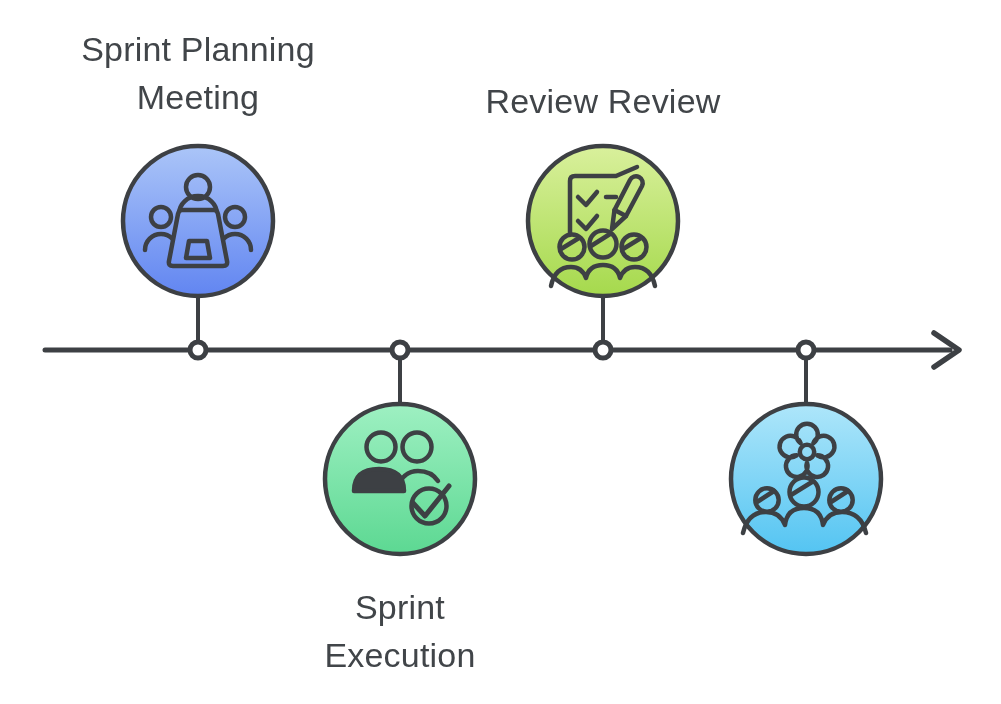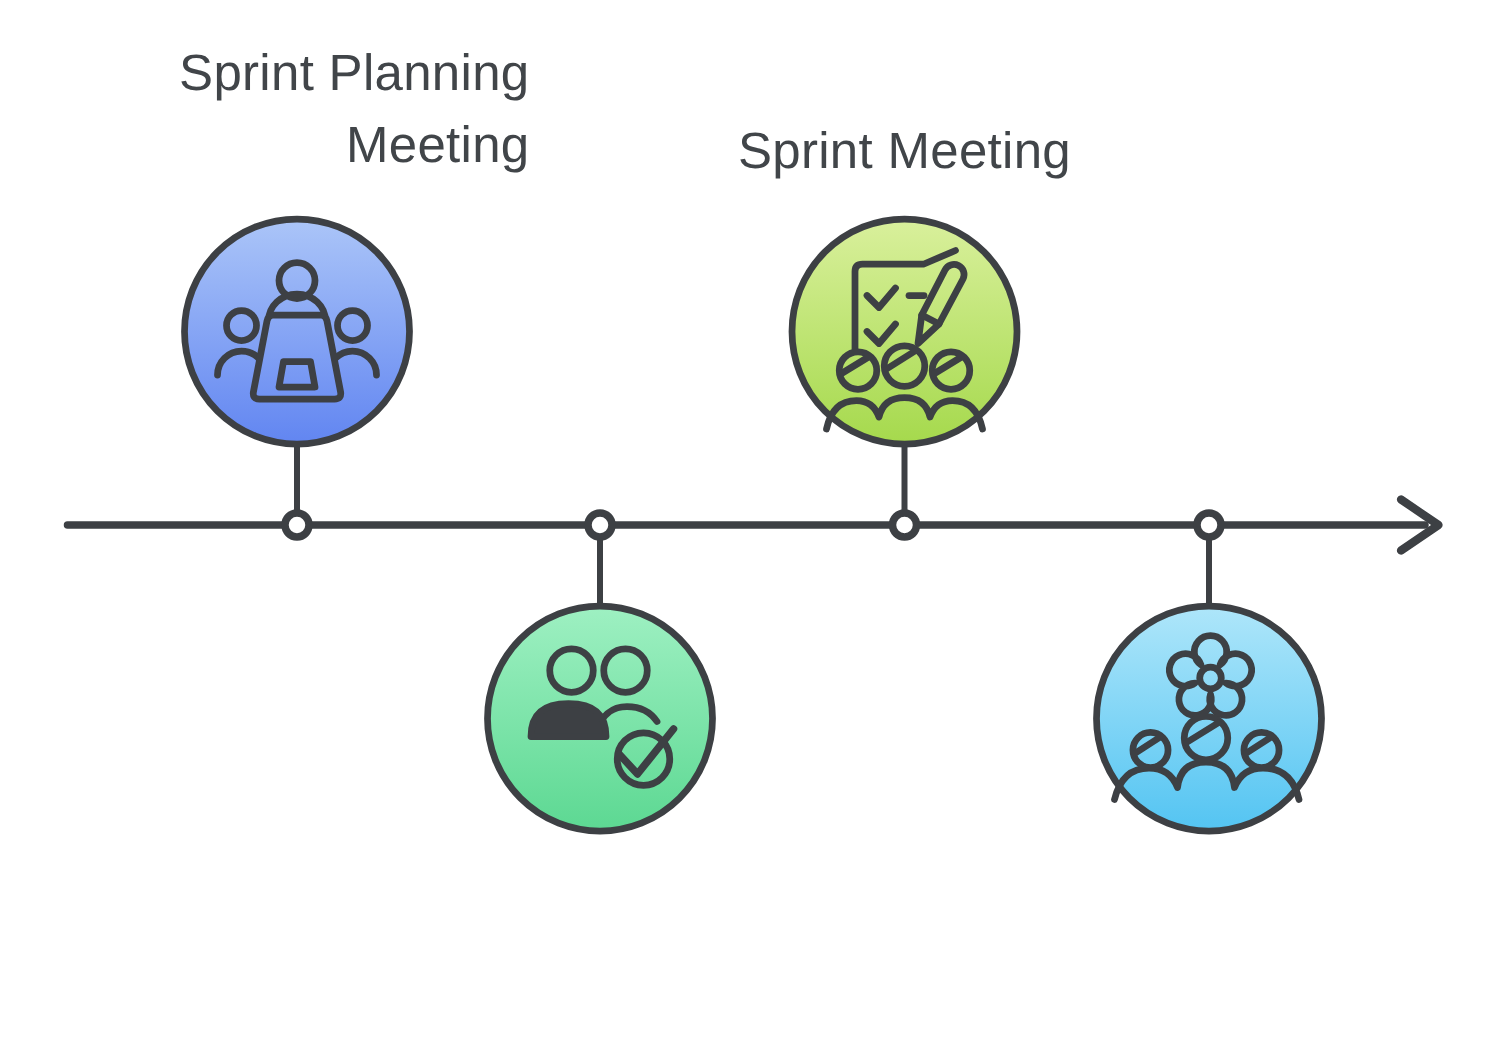--- a/index.html
+++ b/index.html
@@ -13,21 +13,21 @@
   .phase-label {
     position:absolute;
     transform:translateX(-50%);
     text-align:center;
     font-size:34px;
     line-height:1.40;
     font-weight:400;
     color:#414549;
     letter-spacing:0.2px;
   }
-  #label-planning { left:198px; top:26px;  width:310px;text-align:right; }
+  #label-planning { left:198px; top:26px;  width:310px; }
   #label-review   { left:603px; top:78px;  width:320px; }
   #label-execution{ left:400px; top:584px; width:210px; }
   #label-retro    { left:806px; top:584px; width:262px; }
   svg { position:absolute; left:0; top:0; }
 </style>
 </head>
 <body>
 
 <div id="canvas">
 
@@ -135,14 +135,15 @@
         <circle cx="804" cy="492" r="14.5" fill="url(#gSky)"></circle>
         <line x1="791" y1="495" x2="812" y2="482"></line>
         <circle cx="841" cy="500" r="11.7" fill="url(#gSky)"></circle>
         <line x1="831" y1="502" x2="848" y2="491"></line>
       </g>
       <circle cx="806" cy="350" r="8" fill="#ffffff" stroke="#3d4044" stroke-width="5"></circle>
     </g>
   </svg>
 
   <div id="label-planning" class="phase-label">Sprint Planning Meeting</div>
-  <div id="label-review" class="phase-label">Sprint Meeting</div>
+  <div id="label-review" class="phase-label">Review Review</div>
+  <div id="label-execution" class="phase-label">Sprint Execution</div>
 </div>
 
 </body></html>

